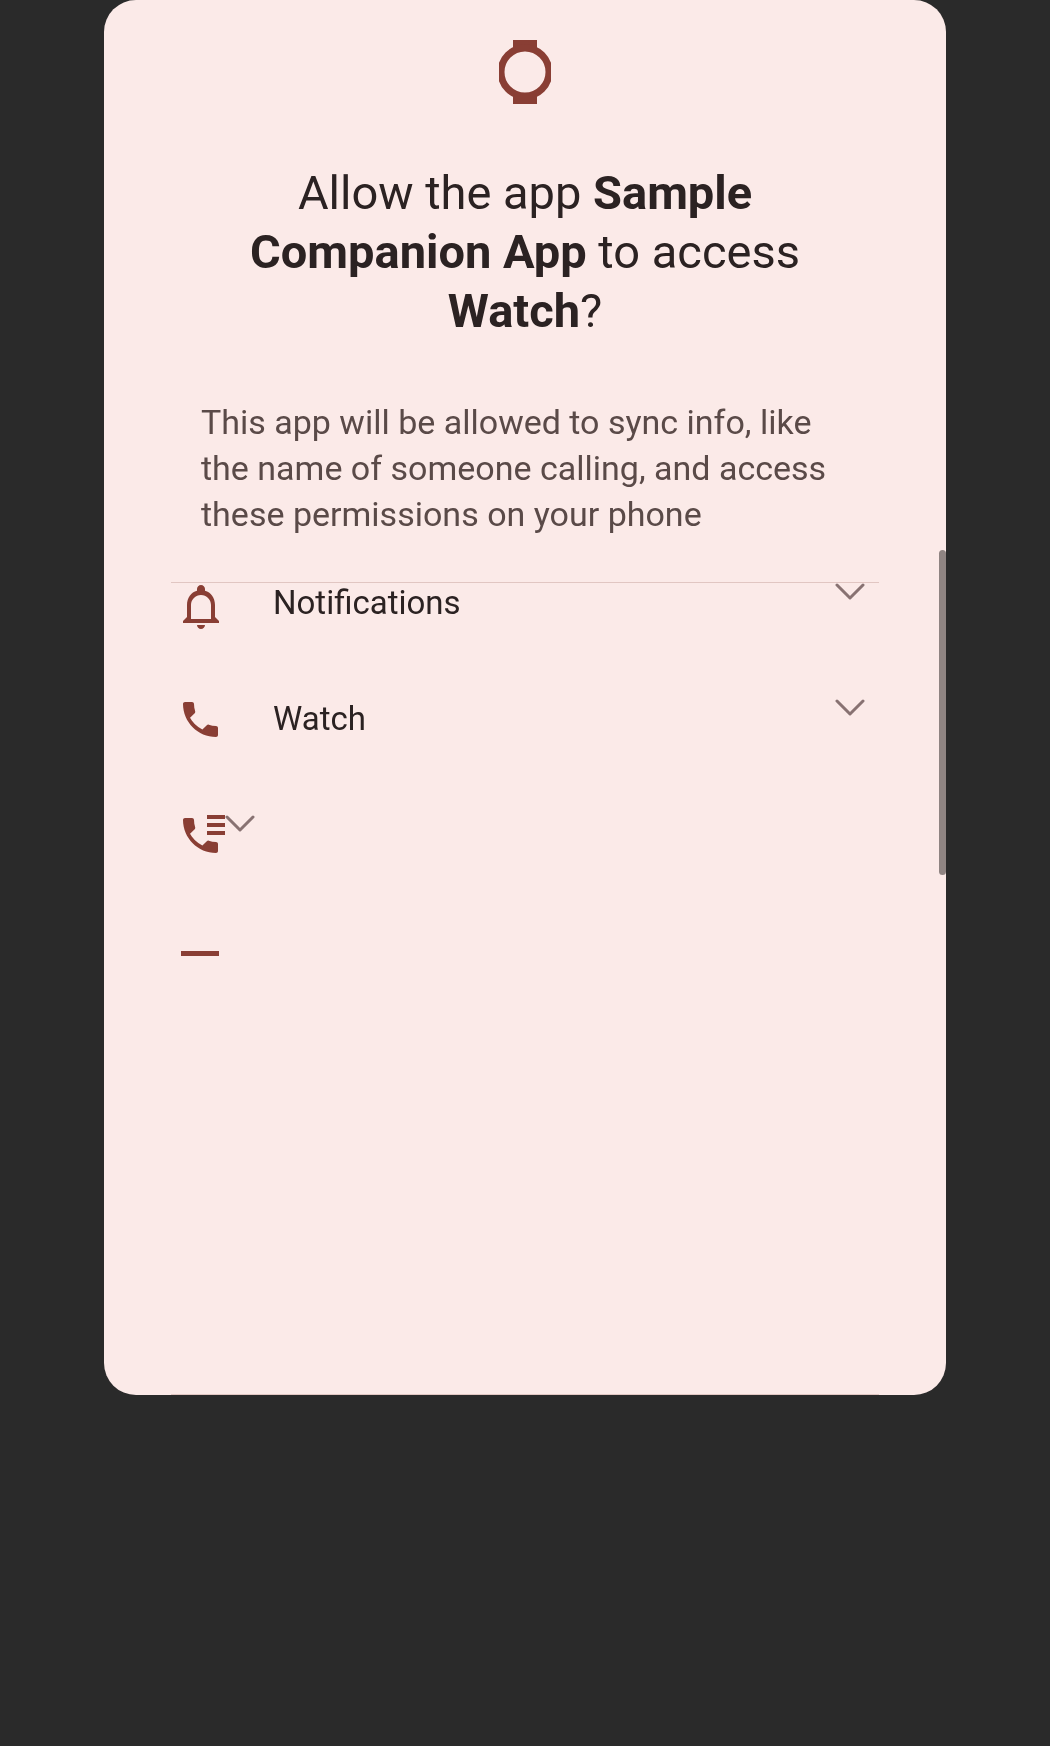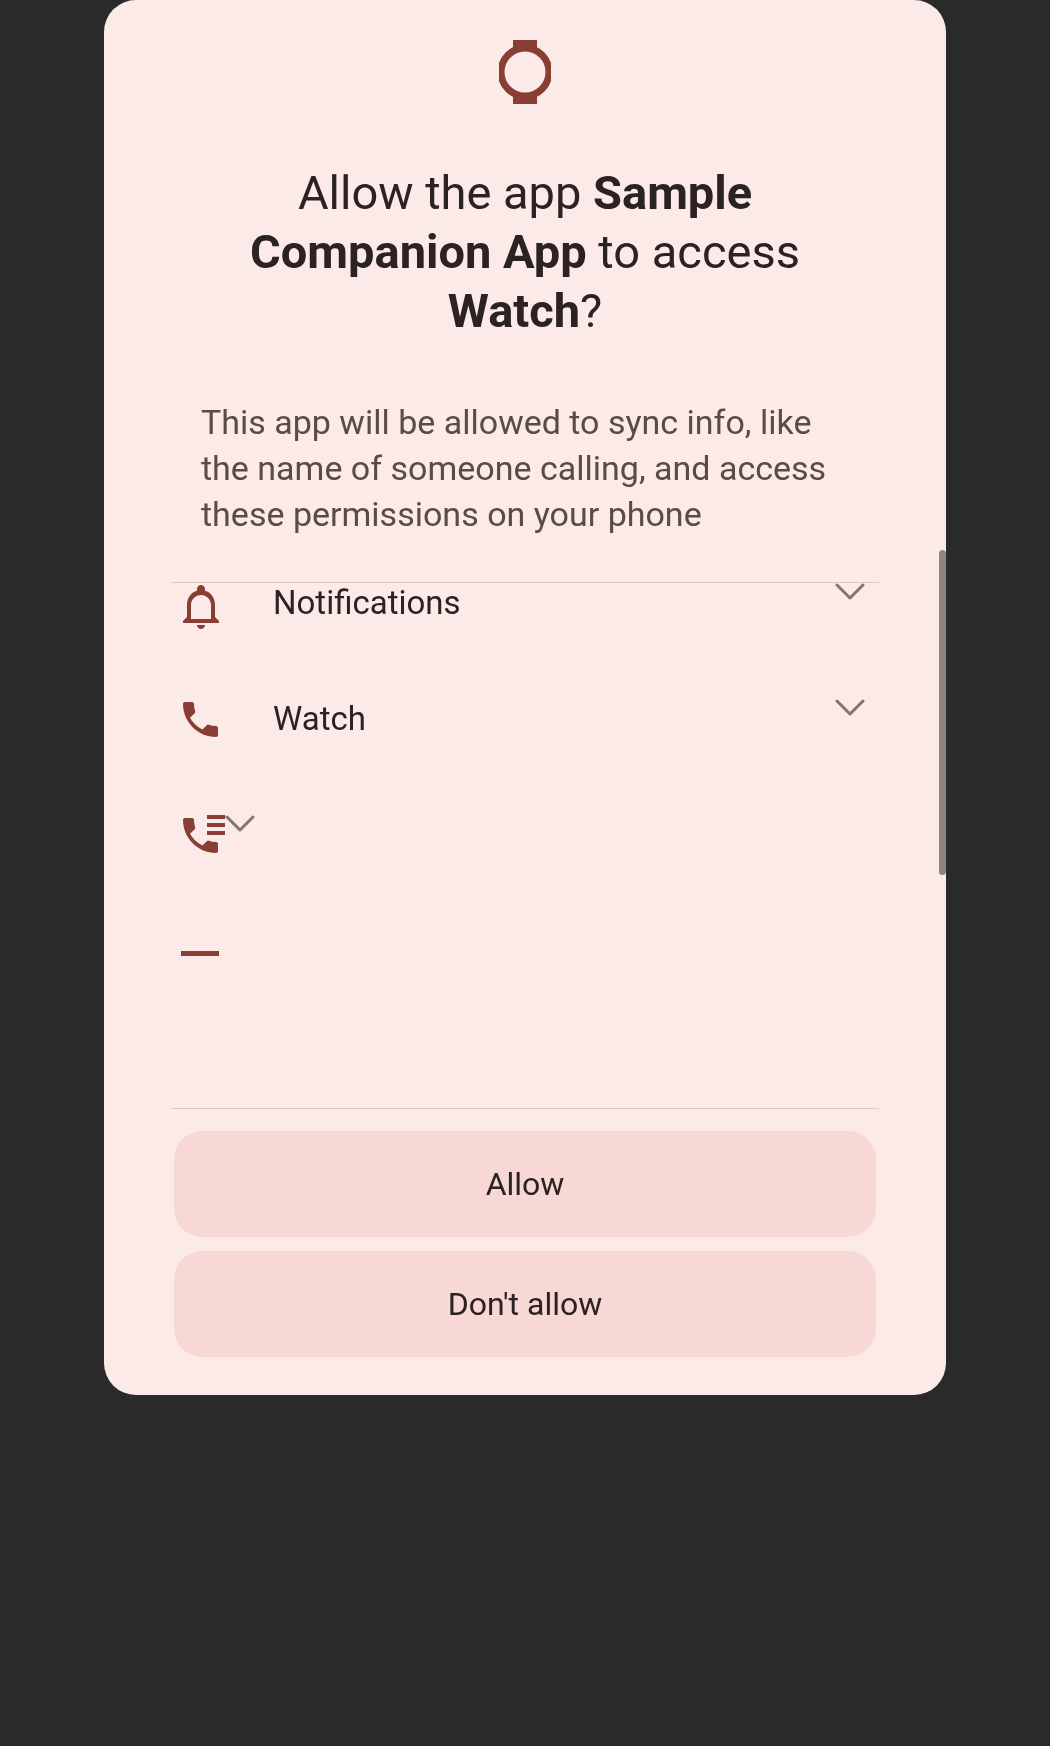--- a/index.html
+++ b/index.html
@@ -202,20 +202,16 @@
         <span class="partial-icon">
           <svg width="38" height="8" viewBox="0 0 38 8" fill="currentColor">
               <rect x="0" y="0" width="38" height="5"></rect>
             </svg>
         </span>
       </li>
 
     </ul>
   </div>
 
-  <div class="buttons">
-    <button class="btn">Allow</button>
-    <button class="btn">Don't allow</button>
-  </div>
 
   <div class="scrollbar-hint"></div>
 
 </div>
 
 </body></html>

